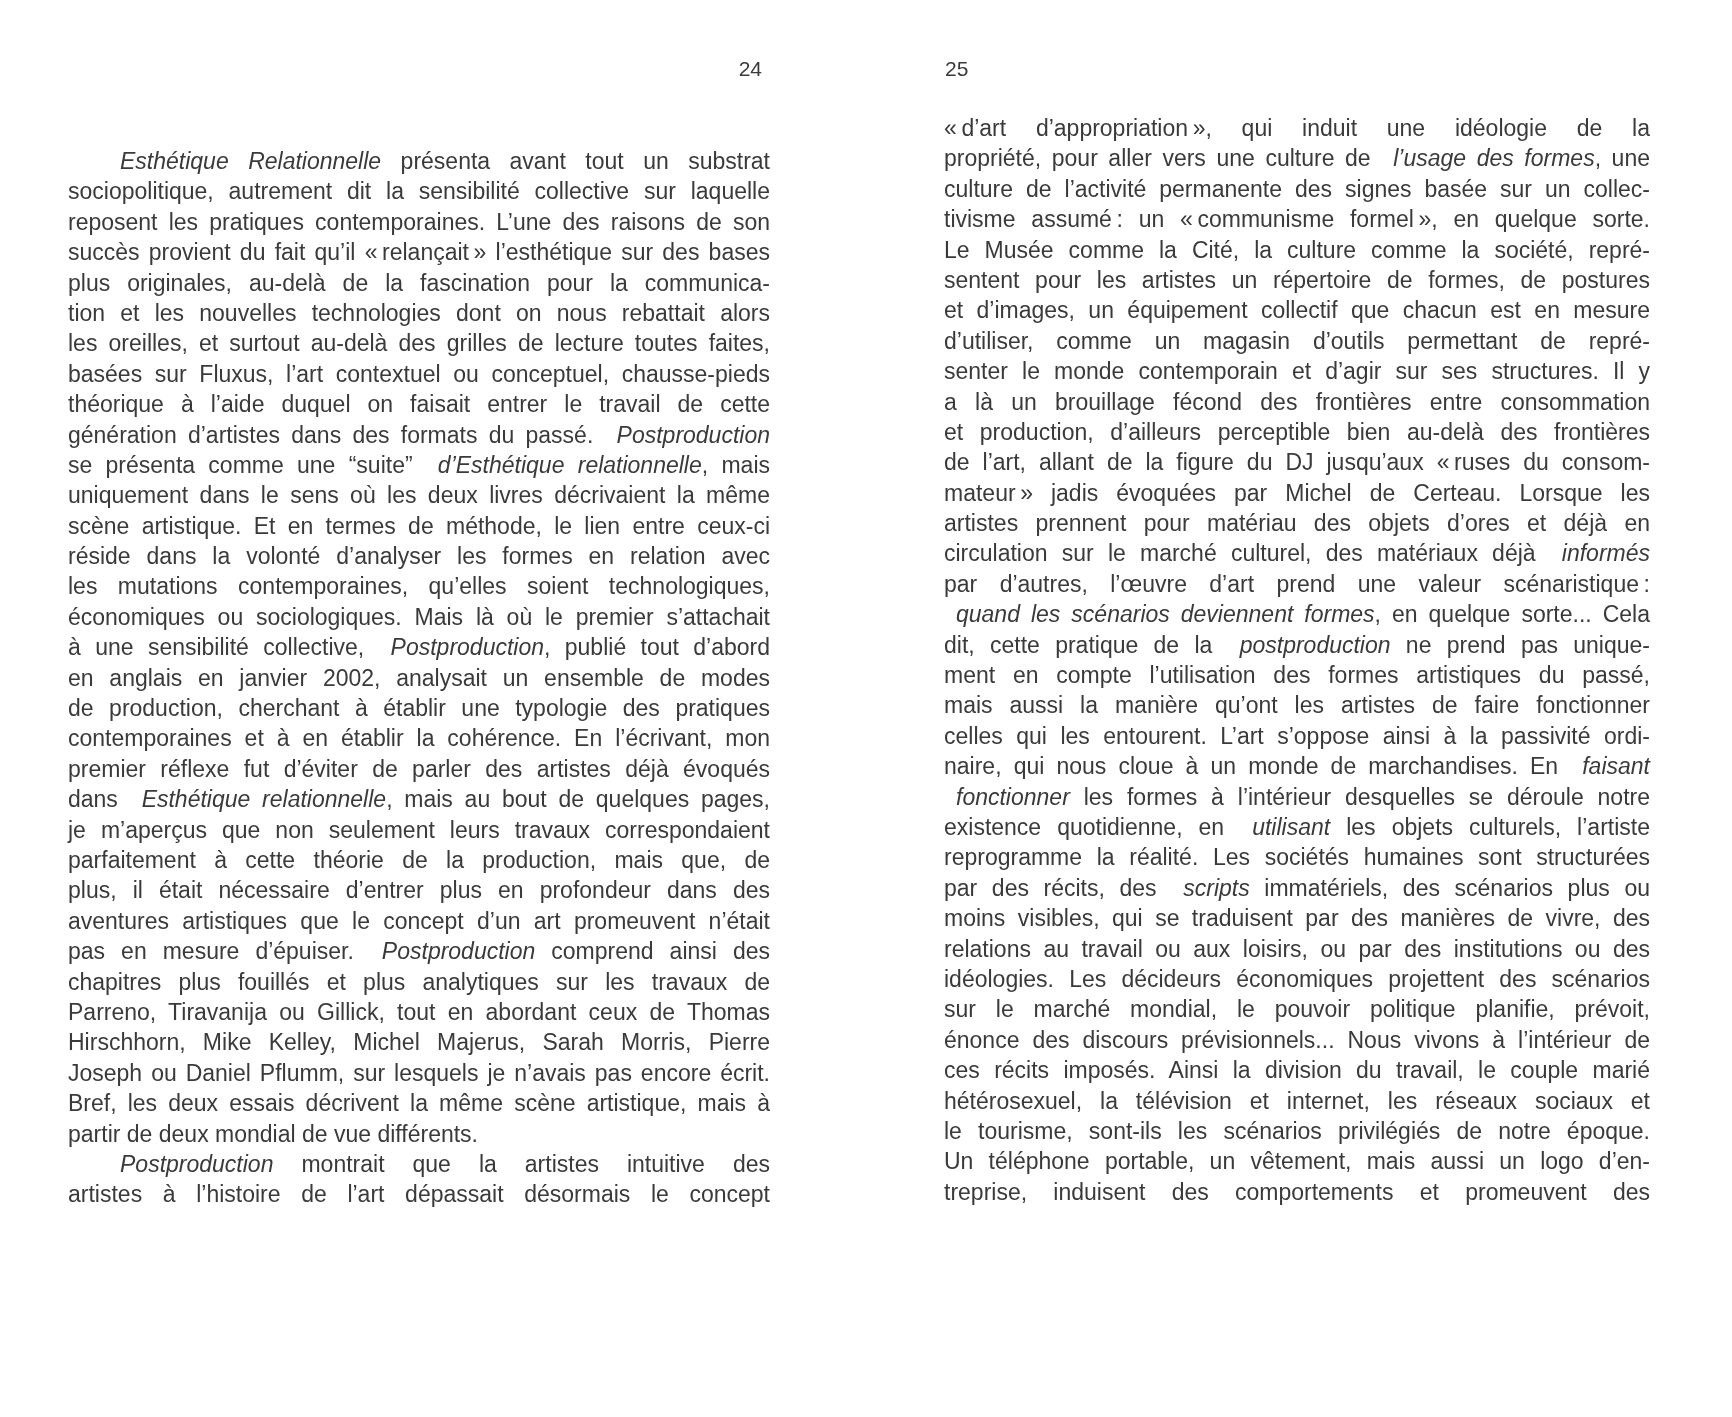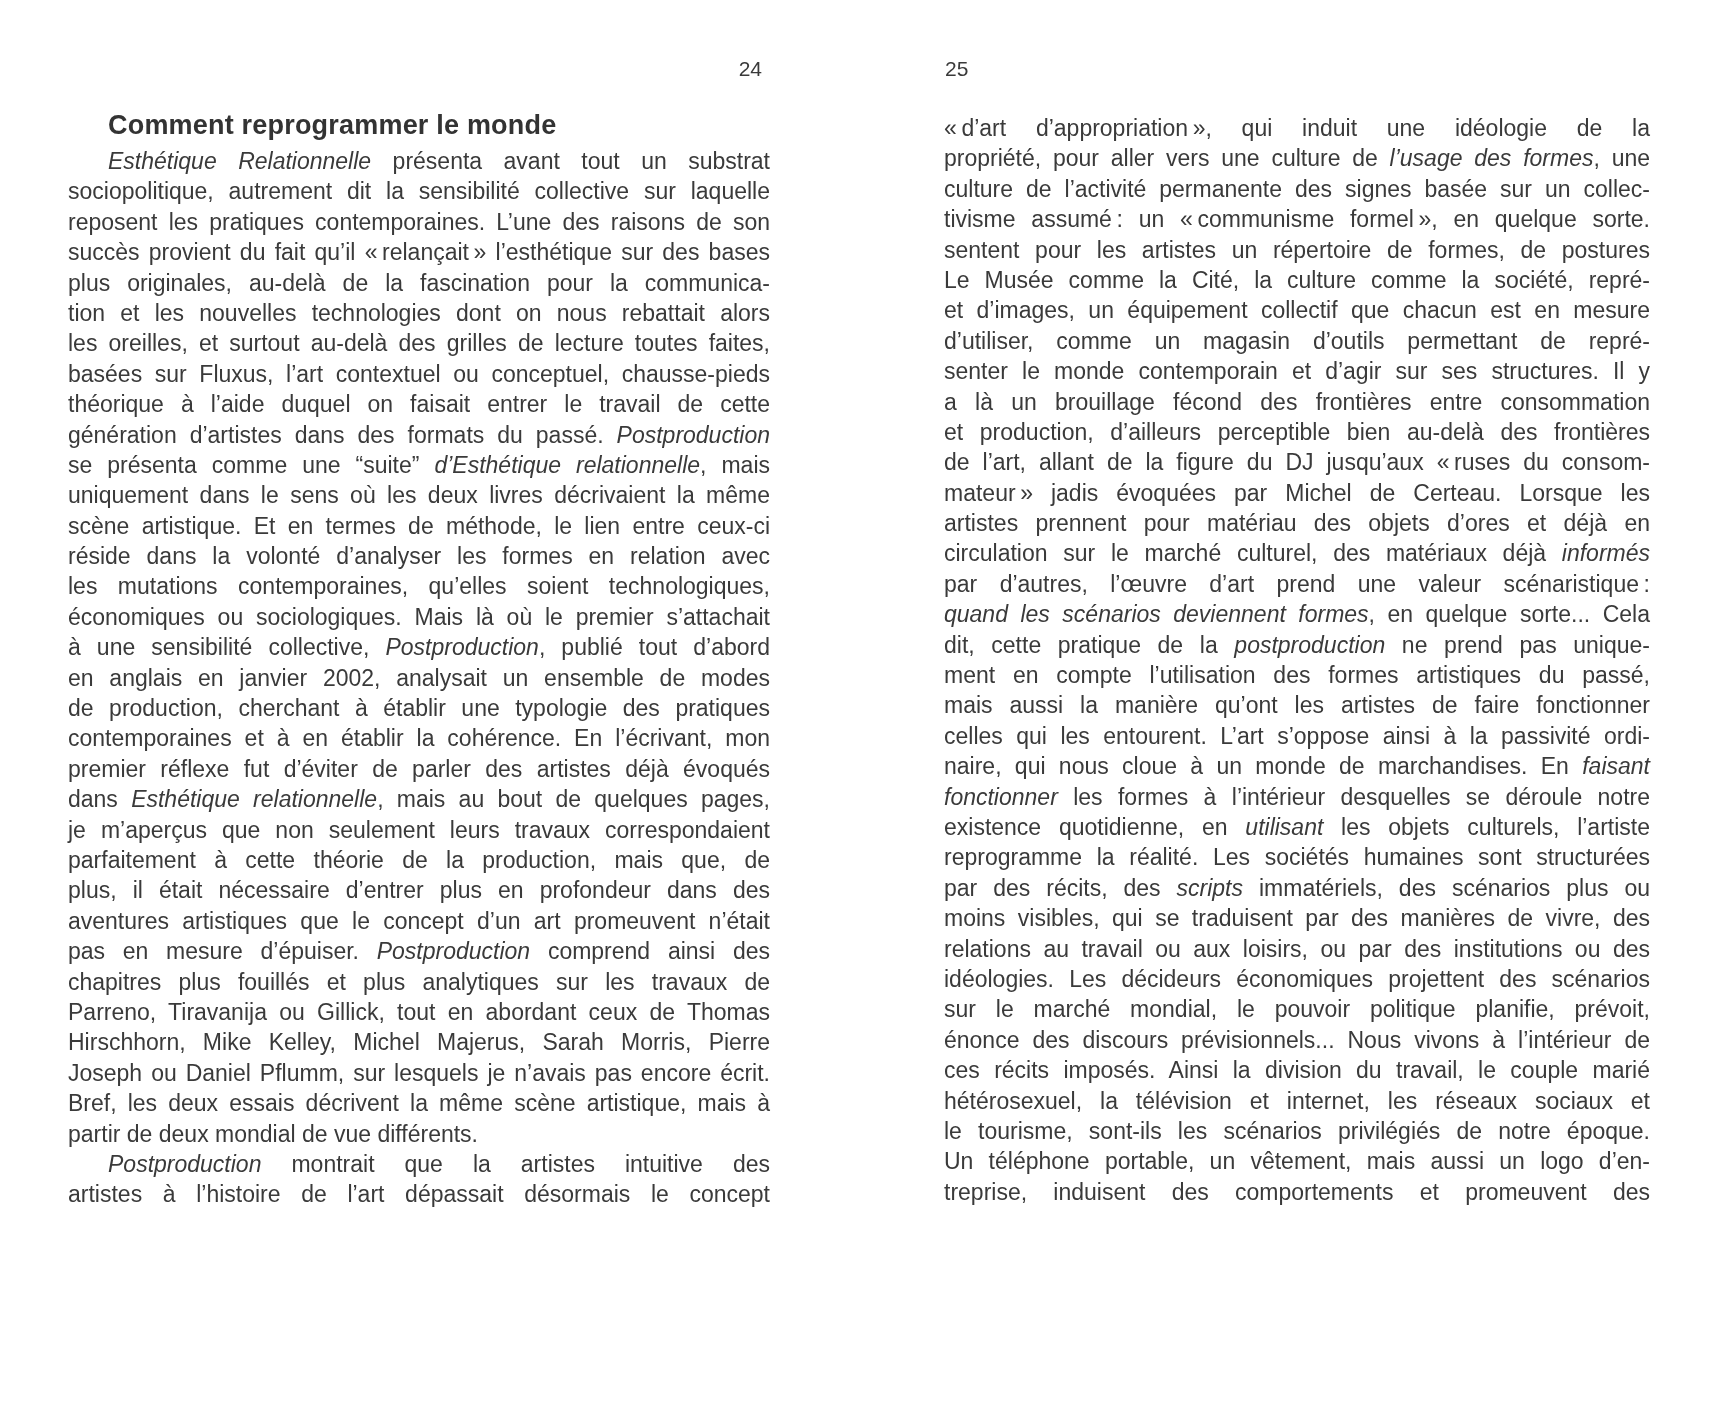--- a/index.html
+++ b/index.html
@@ -39,28 +39,27 @@
   .line {
     height: 30.4px;
     line-height: 30.4px;
     font-size: 23px;
     text-align: justify;
     text-align-last: justify;
     overflow: visible;
   }
   .line.indent { text-indent: 40px; }
   .line.last { text-align-last: left; }
-  .it { font-style: italic; }
+  .it { font-style: italic; margin-left: 12px; }
 </style>
 </head>
 <body>
 
 <div class="page page-left">
   <div class="page-number">24</div>
-  <div class="chapter-title">Comment reprogrammer le monde</div>
   <div class="text-block">
       <div class="line indent"><span class="it">Esthétique Relationnelle</span><span> présenta avant tout un substrat</span></div>
       <div class="line"><span>sociopolitique, autrement dit la sensibilité collective sur laquelle</span></div>
       <div class="line"><span>reposent les pratiques contemporaines. L’une des raisons de son</span></div>
       <div class="line"><span>succès provient du fait qu’il « relançait » l’esthétique sur des bases</span></div>
       <div class="line"><span>plus originales, au-delà de la fascination pour la communica-</span></div>
       <div class="line"><span>tion et les nouvelles technologies dont on nous rebattait alors</span></div>
       <div class="line"><span>les oreilles, et surtout au-delà des grilles de lecture toutes faites,</span></div>
       <div class="line"><span>basées sur Fluxus, l’art contextuel ou conceptuel, chausse-pieds</span></div>
       <div class="line"><span>théorique à l’aide duquel on faisait entrer le travail de cette</span></div>
@@ -93,22 +92,22 @@
     </div>
 </div>
 
 <div class="page page-right">
   <div class="page-number">25</div>
   <div class="text-block">
       <div class="line"><span>« d’art d’appropriation », qui induit une idéologie de la</span></div>
       <div class="line"><span>propriété, pour aller vers une culture de </span><span class="it">l’usage des formes</span><span>, une</span></div>
       <div class="line"><span>culture de l’activité permanente des signes basée sur un collec-</span></div>
       <div class="line"><span>tivisme assumé : un « communisme formel », en quelque sorte.</span></div>
+      <div class="line"><span>Le Musée comme la Cité, la culture comme la société, repré-</span></div>
       <div class="line"><span>sentent pour les artistes un répertoire de formes, de postures</span></div>
-      <div class="line"><span>Le Musée comme la Cité, la culture comme la société, repré-</span></div>
       <div class="line"><span>et d’images, un équipement collectif que chacun est en mesure</span></div>
       <div class="line"><span>d’utiliser, comme un magasin d’outils permettant de repré-</span></div>
       <div class="line"><span>senter le monde contemporain et d’agir sur ses structures. Il y</span></div>
       <div class="line"><span>a là un brouillage fécond des frontières entre consommation</span></div>
       <div class="line"><span>et production, d’ailleurs perceptible bien au-delà des frontières</span></div>
       <div class="line"><span>de l’art, allant de la figure du DJ jusqu’aux « ruses du consom-</span></div>
       <div class="line"><span>mateur » jadis évoquées par Michel de Certeau. Lorsque les</span></div>
       <div class="line"><span>artistes prennent pour matériau des objets d’ores et déjà en</span></div>
       <div class="line"><span>circulation sur le marché culturel, des matériaux déjà </span><span class="it">informés</span></div>
       <div class="line"><span>par d’autres, l’œuvre d’art prend une valeur scénaristique :</span></div>

